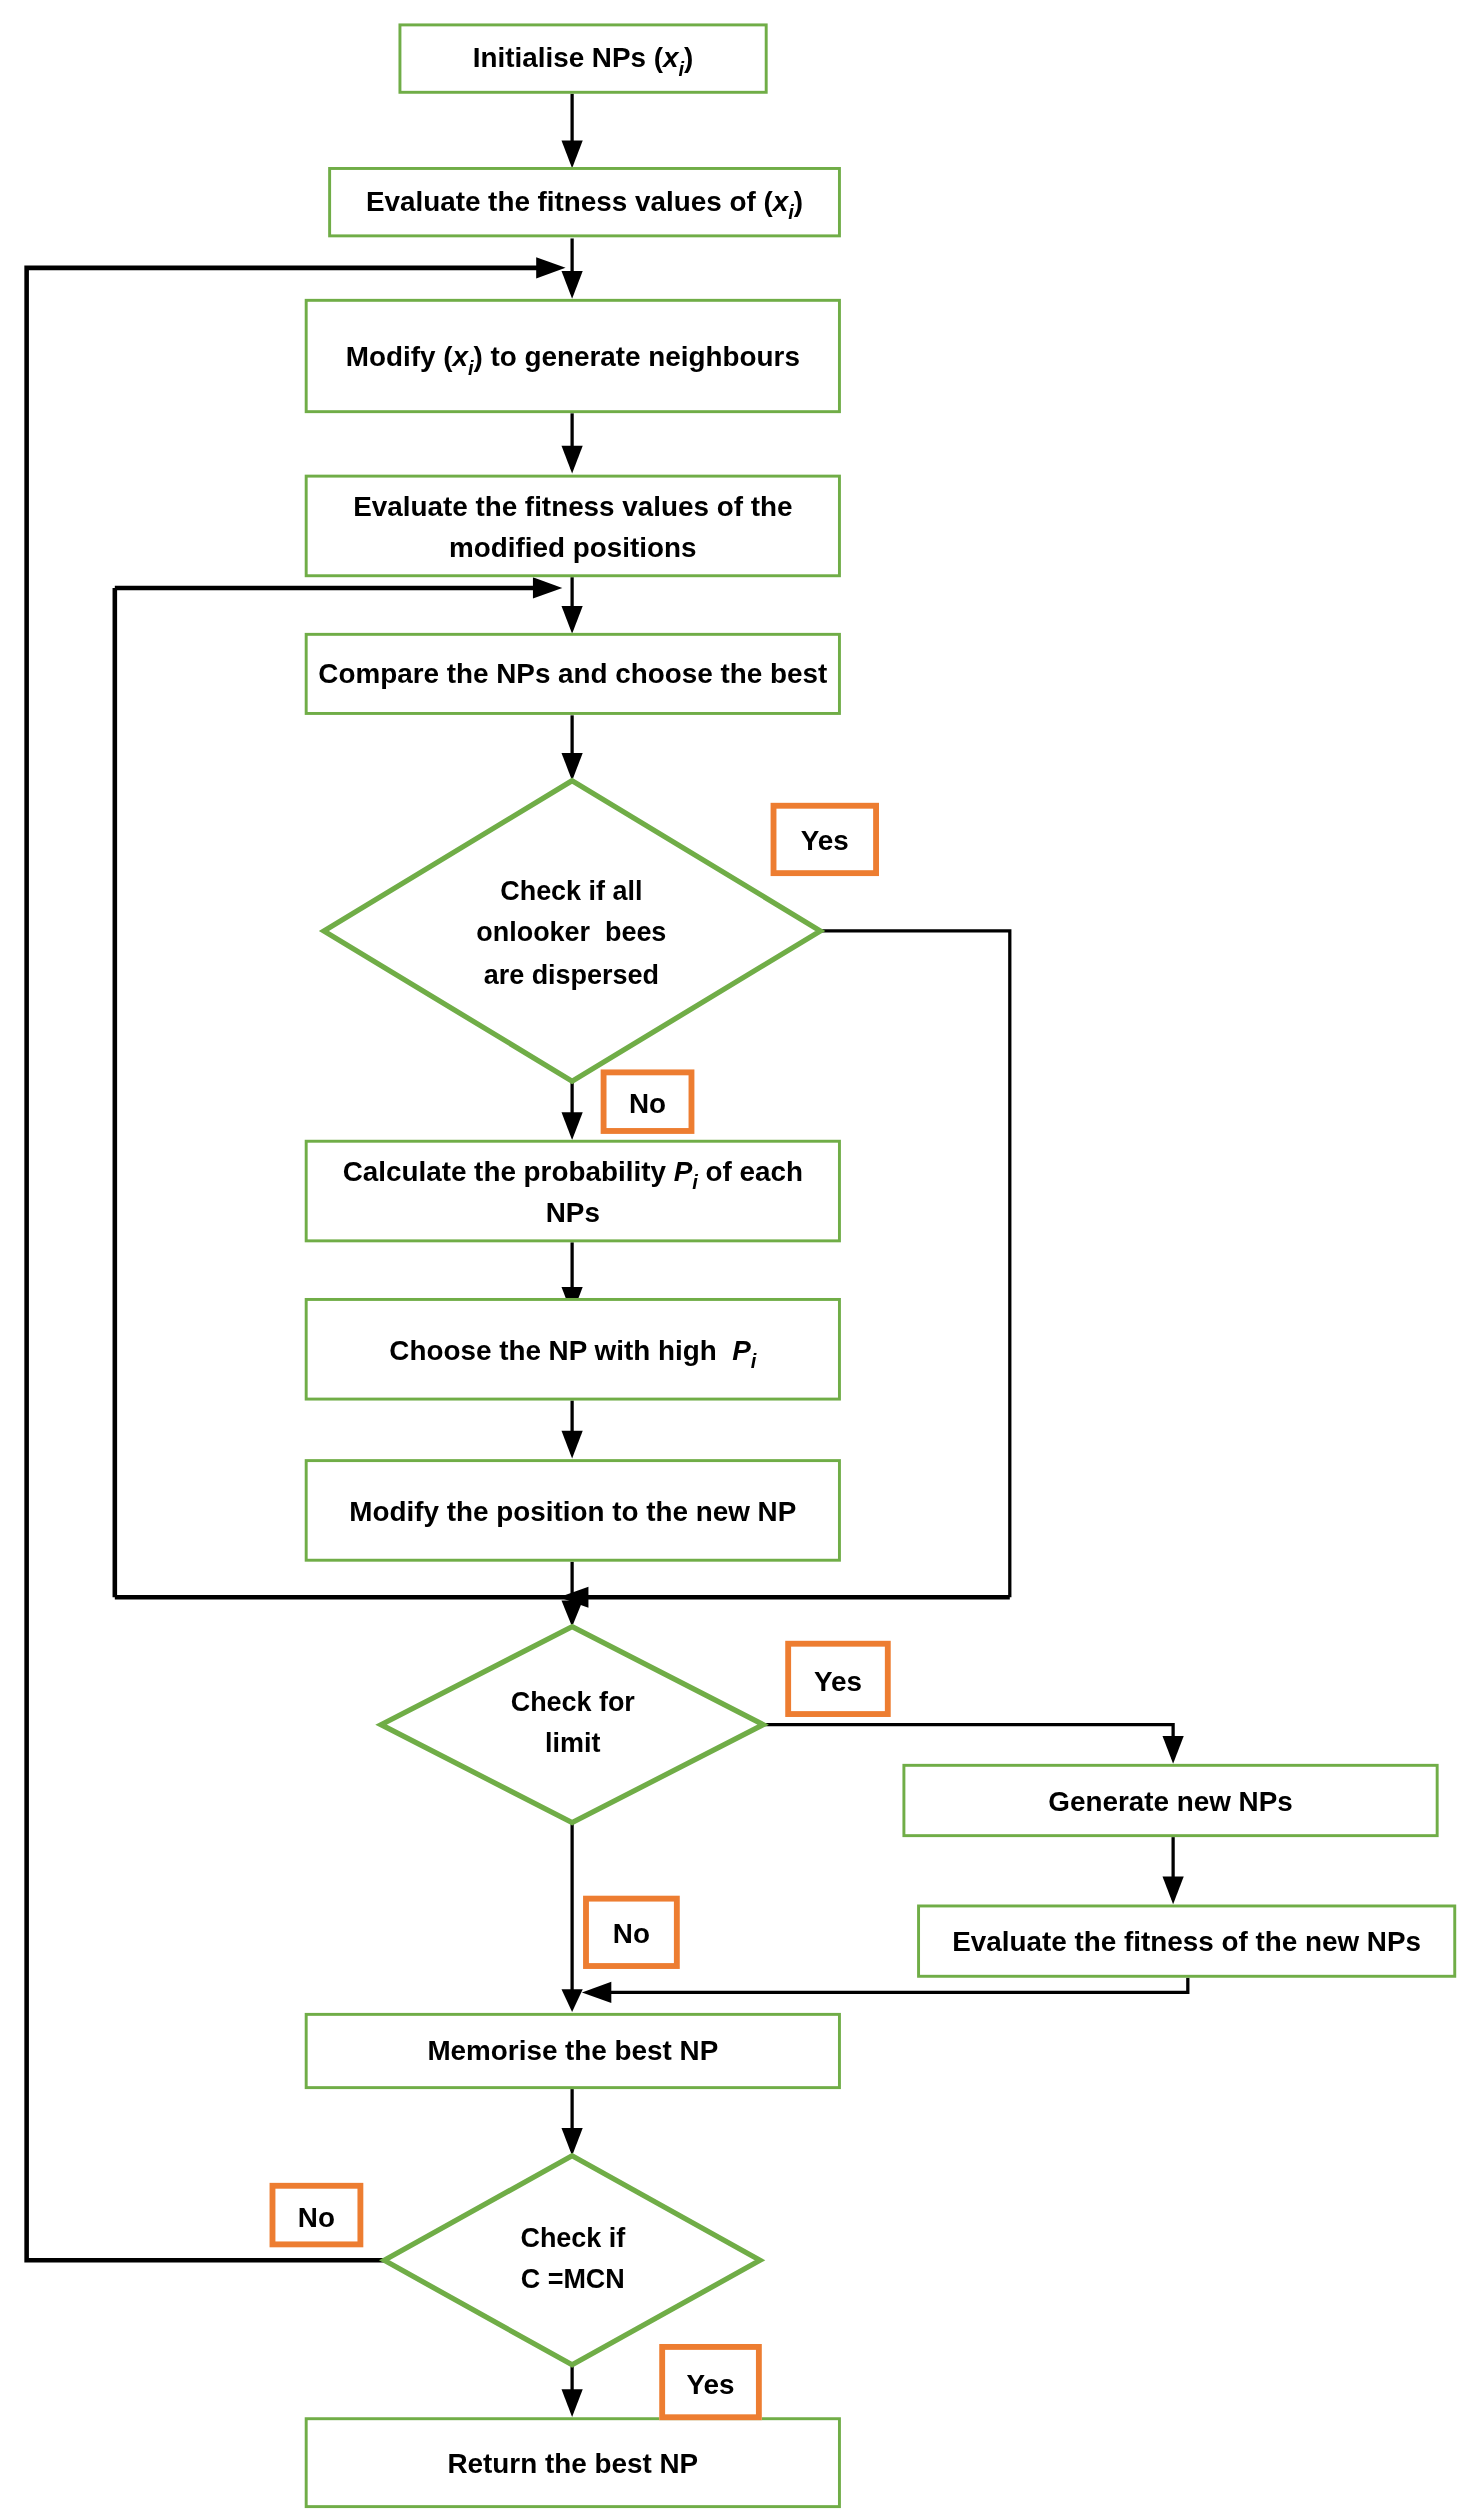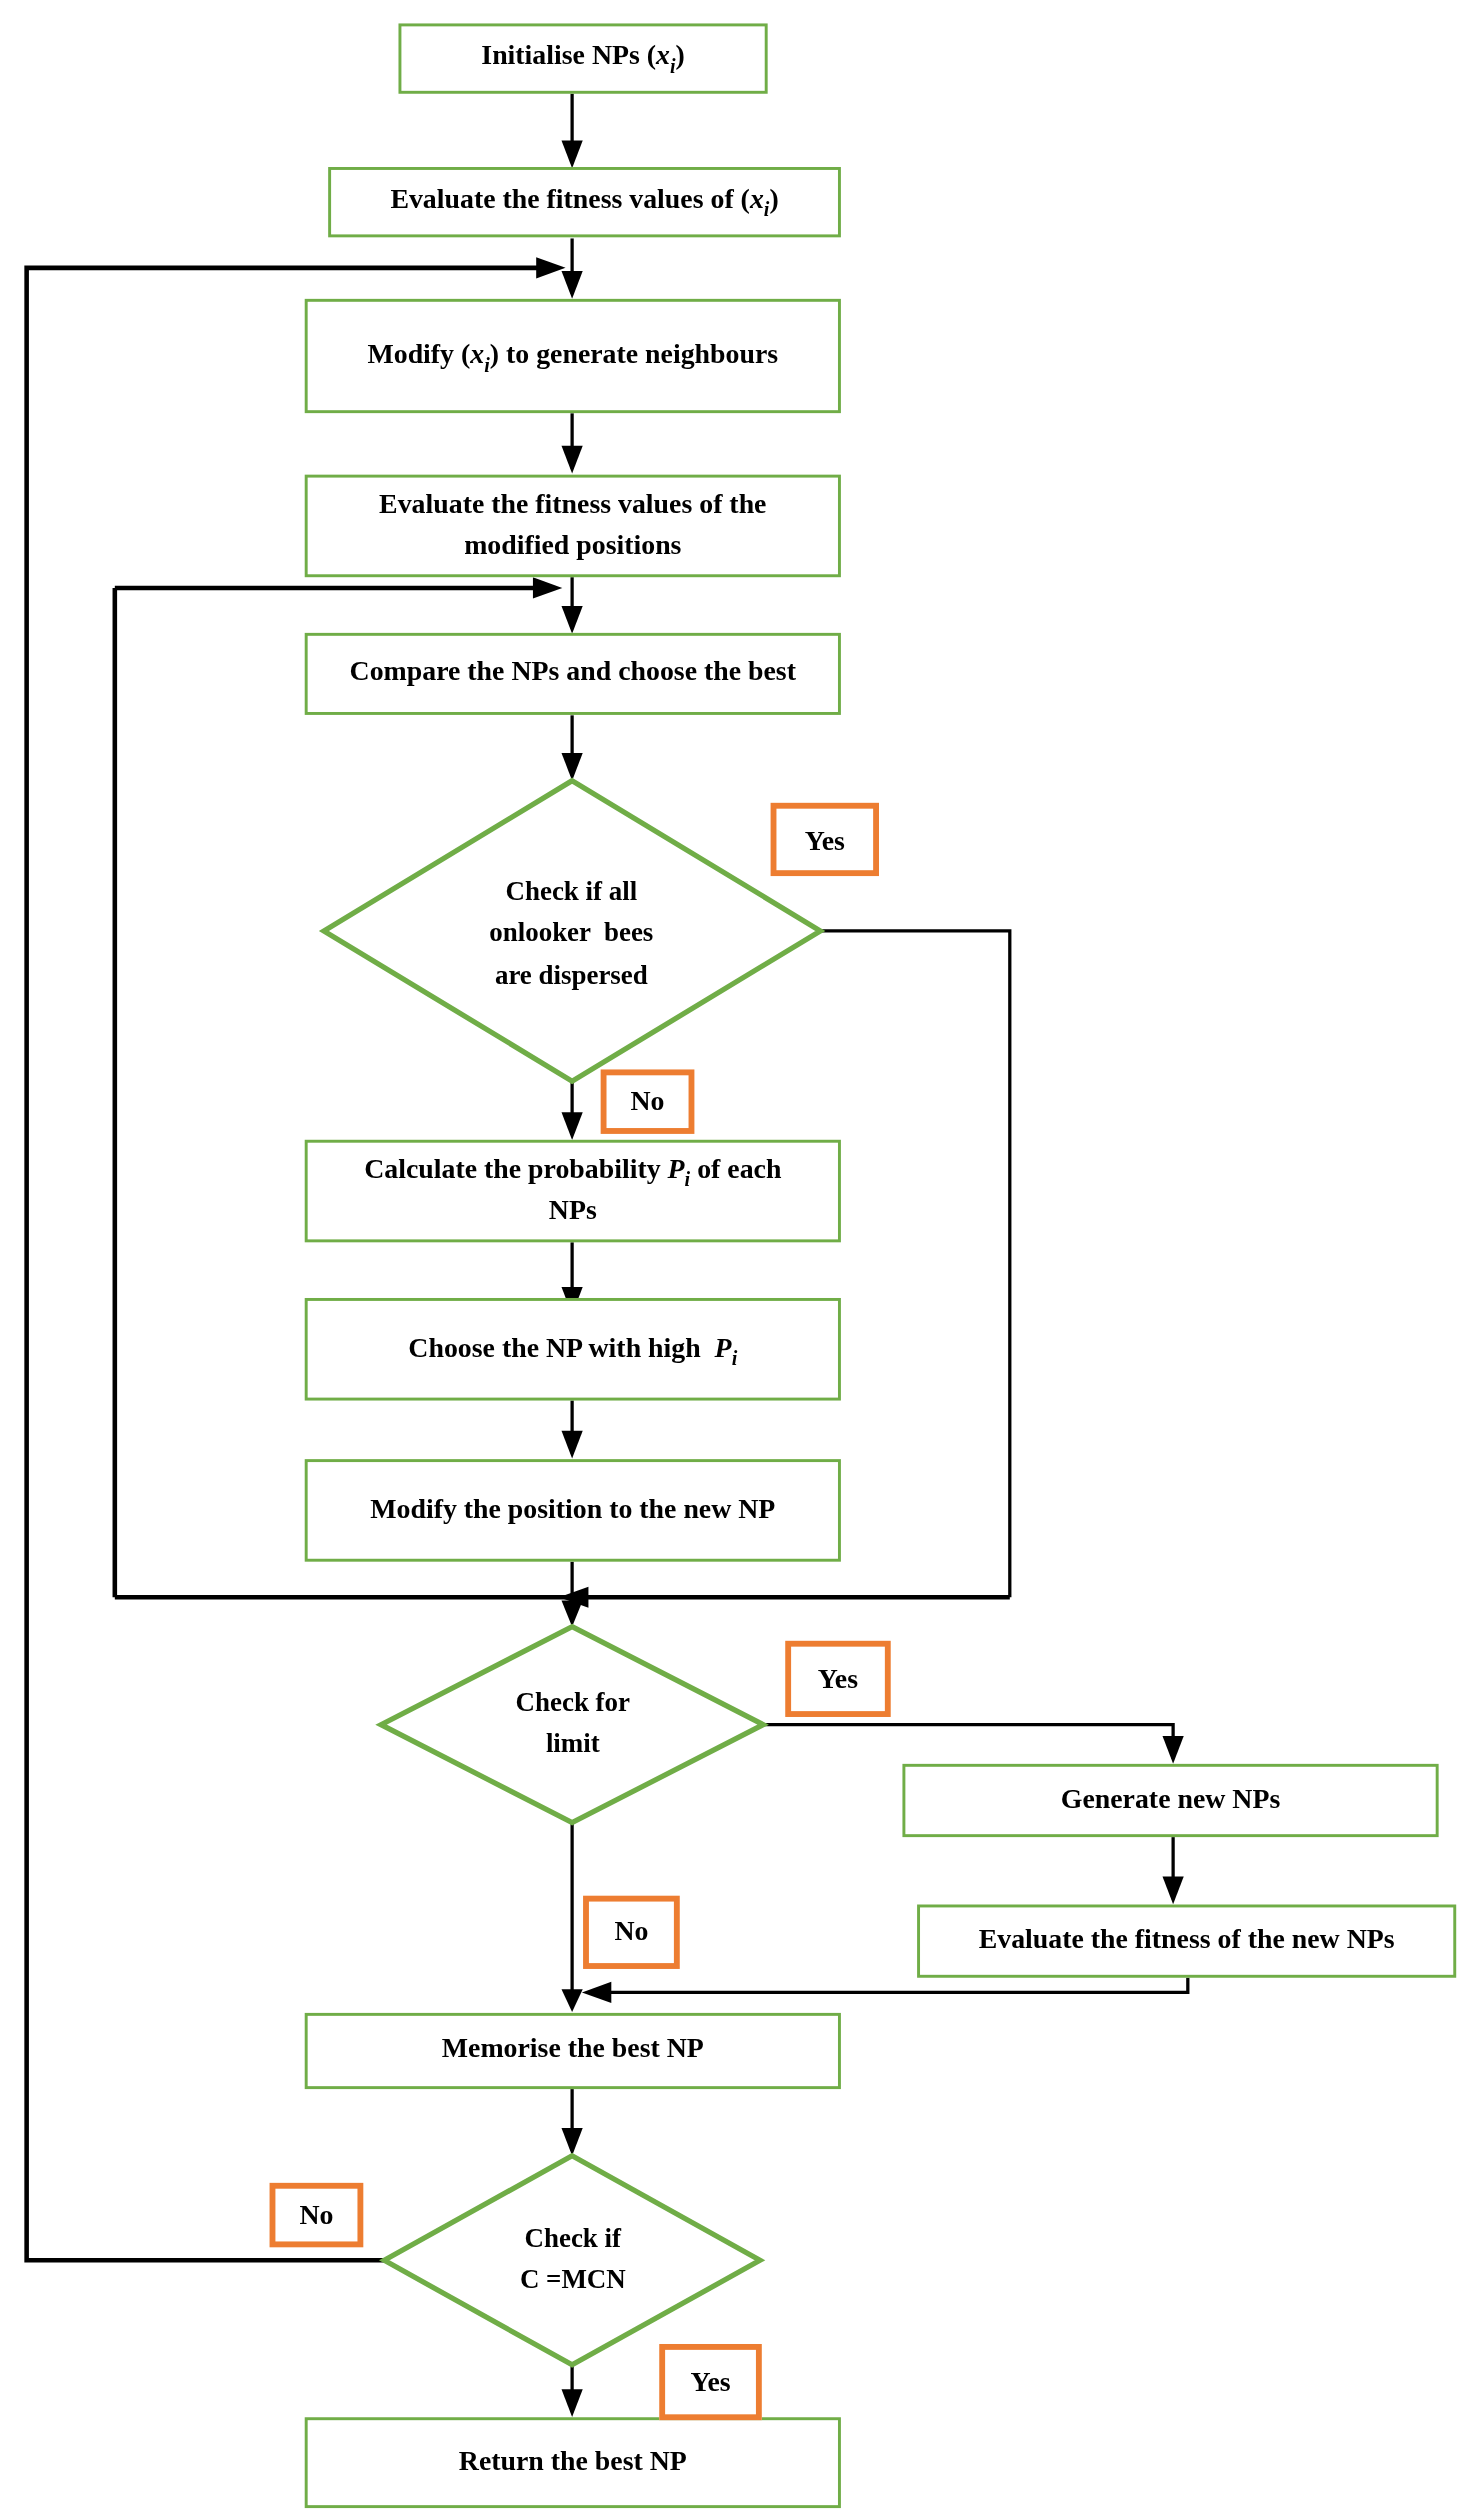--- a/index.html
+++ b/index.html
@@ -6,21 +6,21 @@
     --green:#70AD47;
     --orange:#ED7D31;
     --line:#000000;
   }
   html,body{margin:0;padding:0;background:#ffffff;}
   #screen{
     position:relative;
     width:1471px;height:2512px;
     background:#ffffff;
     overflow:hidden;
-    font-family:Liberation Serif, serif;
+    font-family:Liberation Sans, sans-serif;
   }
   #canvas{
     position:absolute;left:0;top:0;
     width:502px;height:857px;
     transform:scale(2.93);
     transform-origin:0 0;
   }
   #wires{position:absolute;left:0;top:0;width:502px;height:857px;}
   .box{
     position:absolute;

